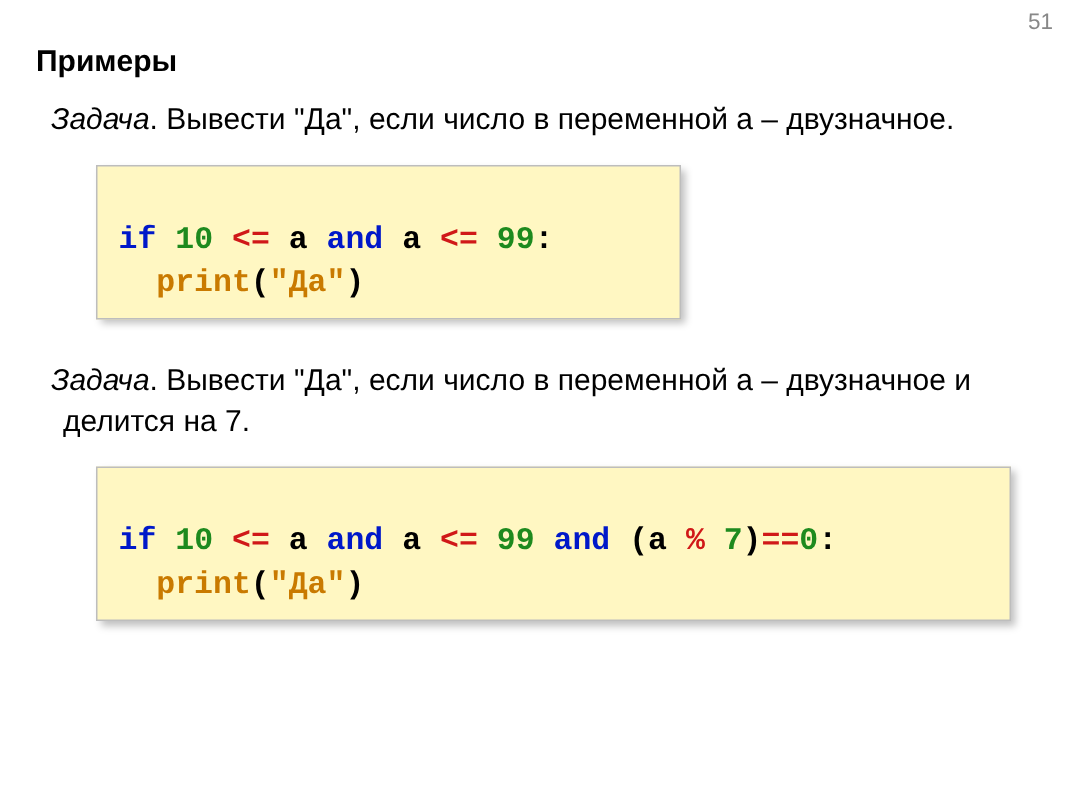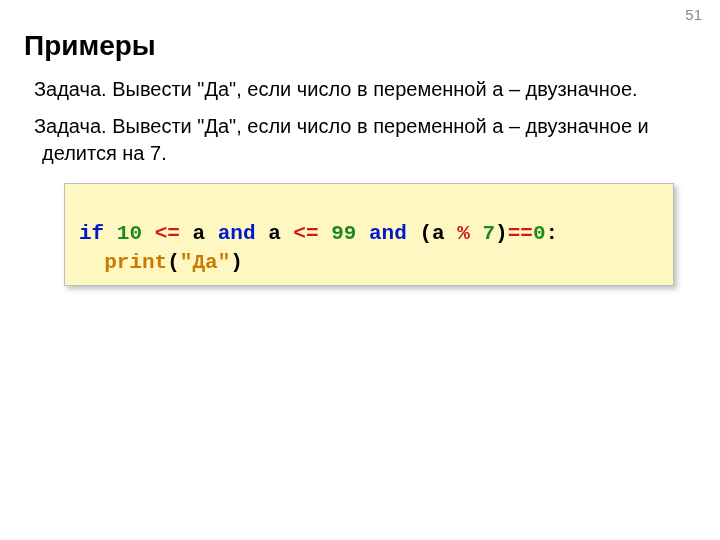--- a/index.html
+++ b/index.html
@@ -17,31 +17,32 @@
     position: absolute;
     top: 6px;
     right: 18px;
     font-size: 15px;
     color: #888;
   }
   .content {
     padding: 30px 32px 0 24px;
   }
   .title {
-    font-size: 28px;
+    font-size: 20px;
     font-weight: bold;
     margin: 0 0 14px 0;
   }
   .task {
     font-size: 20px;
     line-height: 1.35;
     margin: 0 0 10px 18px;
     text-indent: -8px;
   }
   .task .lbl {
+    font-style: italic;
     text-align: right;
   }
   .codebox {
     background: #FFF7C2;
     border: 1px solid #bdbdbd;
     box-shadow: 3px 3px 5px rgba(0,0,0,0.25);
     margin: 6px 0 28px 40px;
     padding: 8px 14px 8px 14px;
     font-family: "Courier New", Courier, monospace;
     font-size: 21px;
@@ -65,20 +66,23 @@
 
 <div class="content">
 
   <h1 class="title">Примеры</h1>
 
   
   <p class="task">
     <span class="lbl">Задача</span><span>. Вывести "Да", если число в переменной a – двузначное.</span>
   </p>
 
+  <div class="codebox" style="min-width:360px;">
+<span class="kw">if</span> <span class="num">10</span> <span class="op">&lt;=</span> <span class="name">a</span> <span class="kw">and</span> <span class="name">a</span> <span class="op">&lt;=</span> <span class="num">99</span><span class="name">:</span>
+<span class="code-line2"><span class="fn">print</span><span class="name">(</span><span class="str">"Да"</span><span class="name">)</span></span></div>
 
   
   <p class="task">
     <span class="lbl">Задача</span><span>. Вывести "Да", если число в переменной a – двузначное и делится на 7.</span>
   </p>
 
   <div class="codebox" style="min-width:580px;">
 <span class="kw">if</span> <span class="num">10</span> <span class="op">&lt;=</span> <span class="name">a</span> <span class="kw">and</span> <span class="name">a</span> <span class="op">&lt;=</span> <span class="num">99</span> <span class="kw">and</span> <span class="name">(</span><span class="name">a</span> <span class="op">%</span> <span class="num">7</span><span class="name">)</span><span class="op">==</span><span class="num">0</span><span class="name">:</span>
 <span class="code-line2"><span class="fn">print</span><span class="name">(</span><span class="str">"Да"</span><span class="name">)</span></span></div>
 

